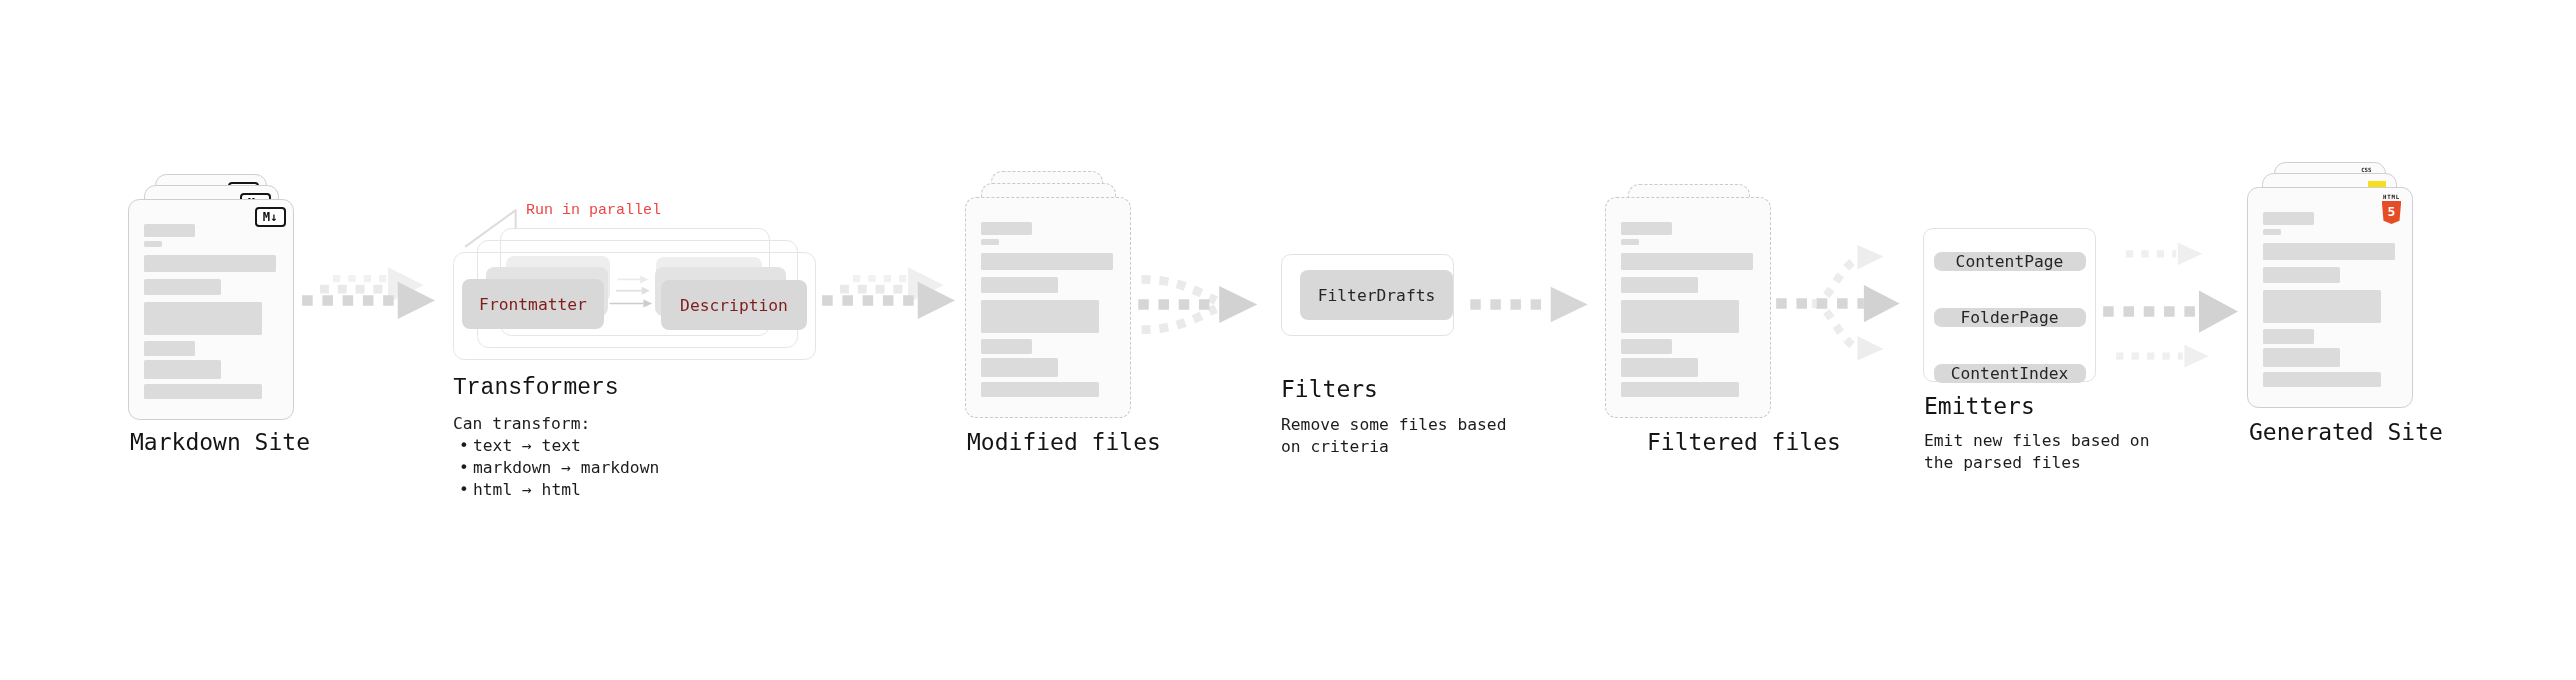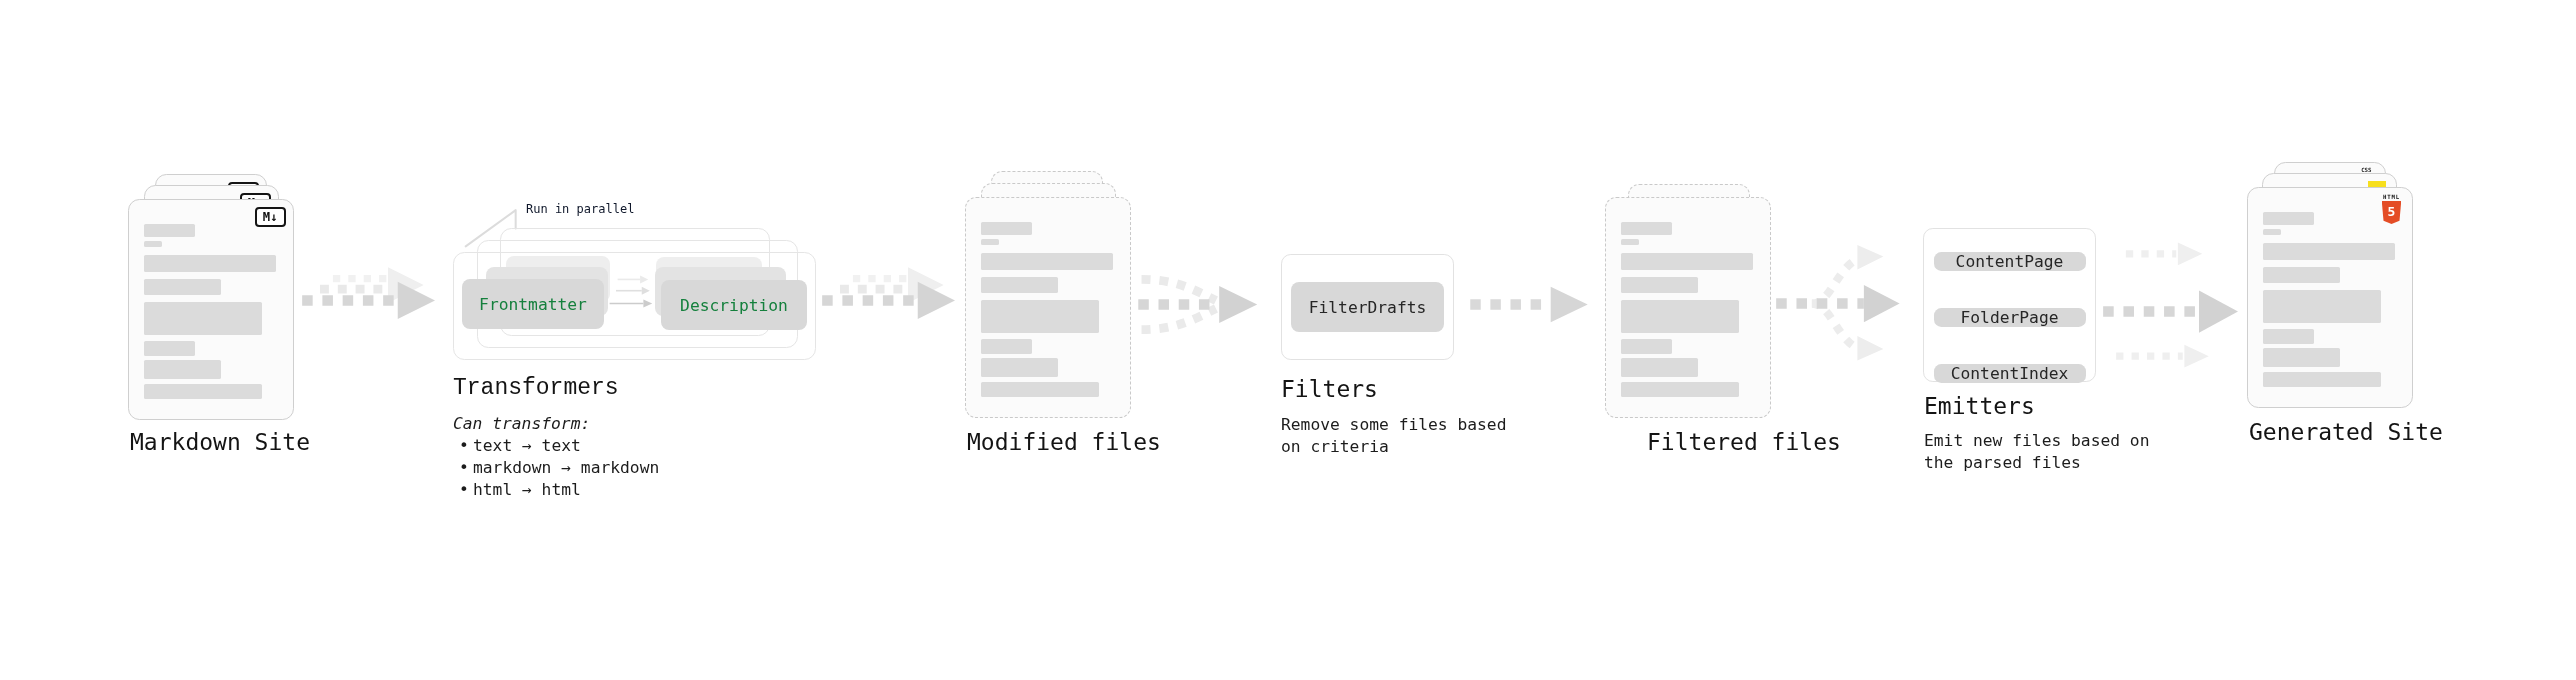--- a/index.html
+++ b/index.html
@@ -36,40 +36,40 @@
     clip-path:polygon(0 0,100% 0,91% 86%,50% 100%,9% 86%);
     font-size:13px;font-weight:700;line-height:21px;text-align:center;}
   .js-badge{position:absolute;top:6.5px;right:9.8px;width:18px;height:16.3px;background:#f7df1e;
     font-size:6.5px;font-weight:700;color:#323330;display:flex;align-items:flex-end;justify-content:flex-end;padding:0 1.6px 0.8px 0;box-sizing:border-box;}
   .css-badge{position:absolute;top:4.1px;right:11.4px;width:14.6px;text-align:center;
     font-size:5.7px;font-weight:700;color:#222;line-height:6.5px;border-bottom:2.4px solid #2965f1;padding-bottom:0.8px;}
 
   
   .tcontainer{position:absolute;border:1.6px solid #e5e5e5;border-radius:11.4px;background:transparent;box-sizing:border-box;}
   .pill{position:absolute;border-radius:8.1px;box-sizing:border-box;
-    display:flex;align-items:center;justify-content:center;font-size:16.3px;color:#15803d;white-space:nowrap;}
+    display:flex;align-items:center;justify-content:center;font-size:16.3px;color:#7f1d1d;white-space:nowrap;}
   .pill.front{background:#d8d8d8;}
   .pill.g1{background:#e3e3e3;}
   .pill.g2{background:#eeeeee;}
 
   
   .box{position:absolute;background:#ffffff;border:1.6px solid #e2e2e2;border-radius:9.8px;box-sizing:border-box;
     display:flex;flex-direction:column;align-items:center;justify-content:center;gap:13px;}
   .box .bpill{width:153px;height:50px;background:#d8d8d8;border-radius:8.1px;
     display:flex;align-items:center;justify-content:center;font-size:16.3px;color:#262626;white-space:nowrap;}
   .box .epill{width:152px;height:36px;background:#d8d8d8;border-radius:7.3px;
     display:flex;align-items:center;justify-content:center;font-size:16.3px;color:#262626;white-space:nowrap;margin-top:24px;}
 
   
   .stage-label{position:absolute;font-size:23px;line-height:28px;white-space:nowrap;color:#141414;}
   .stage-sub{position:absolute;font-size:16.3px;line-height:22px;white-space:pre-line;color:#1c1c1c;}
   .bullets{position:absolute;font-size:16.3px;line-height:22px;color:#1c1c1c;}
   .bullet-line{display:flex;white-space:nowrap;}
   .bullet-line .mark{width:18px;text-align:center;}
-  .annotation{position:absolute;font-size:12px;color:#0f172a;white-space:nowrap;}
+  .annotation{position:absolute;font-size:15px;color:#ef4444;white-space:nowrap;font-family:Liberation Mono, monospace;}
 </style>
 </head>
 <body>
 
 <div id="canvas">
 
   <div class="doc-card" style="left:155px;top:174px;width:112px;height:57px;">
     <div class="md-badge">M↓</div>
   </div>
   <div class="doc-card" style="left:144px;top:185px;width:135px;height:57px;">
@@ -118,21 +118,21 @@
       <polygon points="44,17 44,27 54,22" fill="#dfdfdf"></polygon>
     <line x1="4" y1="38" x2="46" y2="38" stroke="#cccccc" stroke-width="2"></line>
       <polygon points="46,33 46,43 57,38" fill="#cccccc"></polygon>
   </svg>
 
   <div class="pill g2" style="left:656px;top:257px;width:106px;height:46px;"></div>
   <div class="pill g1" style="left:655px;top:267px;width:131px;height:49px;"></div>
   <div class="pill front" style="left:661px;top:280px;width:146px;height:50px;">Description</div>
 
   <div class="stage-label" style="left:453px;top:374px;font-family:Liberation Mono, monospace;">Transformers</div>
-  <div class="stage-sub" style="left:453px;top:413px;font-style:italic;">Can transform:</div>
+  <div class="stage-sub" style="left:453px;top:413px;">Can transform:</div>
   <div class="bullets" style="left:455px;top:435px;">
     <div class="bullet-line">
       <span class="mark">•</span>
       <span>text → text</span>
     </div>
     <div class="bullet-line">
       <span class="mark">•</span>
       <span>markdown → markdown</span>
     </div>
     <div class="bullet-line">
@@ -165,21 +165,21 @@
   </div>
   <div class="stage-label" style="left:967px;top:428px;">Modified files</div>
 
   <svg class="abs" style="left:1138px;top:260px;" width="130" height="89" viewBox="0 0 160 110">
     <path d="M4,24 C44,24 64,34 96,50" stroke="#eaeaea" stroke-width="11" stroke-dasharray="11 11" fill="none"></path>
     <path d="M4,86 C44,86 64,76 96,60" stroke="#eaeaea" stroke-width="11" stroke-dasharray="11 11" fill="none"></path>
     <line x1="0" y1="55" x2="100" y2="55" stroke="#d6d6d6" stroke-width="13" stroke-dasharray="13 12"></line>
     <polygon points="100,32 100,78 147,55" fill="#d2d2d2"></polygon>
   </svg>
 
-  <div class="box" style="left:1281px;top:254px;width:173px;height:106px;">
+  <div class="box" style="left:1281px;top:254px;width:173px;height:82px;align-items:flex-end;">
     <div class="bpill">FilterDrafts</div>
   </div>
   <div class="stage-label" style="left:1281px;top:375px;">Filters</div>
   <div class="stage-sub" style="left:1281px;top:414px;">Remove some files based
 on criteria</div>
 
   <svg class="abs" style="left:1468px;top:286px;" width="126" height="37" viewBox="0 0 155 46">
     <line x1="2" y1="23" x2="100" y2="23" stroke="#d9d9d9" stroke-width="13" stroke-dasharray="13 12"></line>
     <polygon points="102,1 102,45 148,23" fill="#d6d6d6"></polygon>
   </svg>

